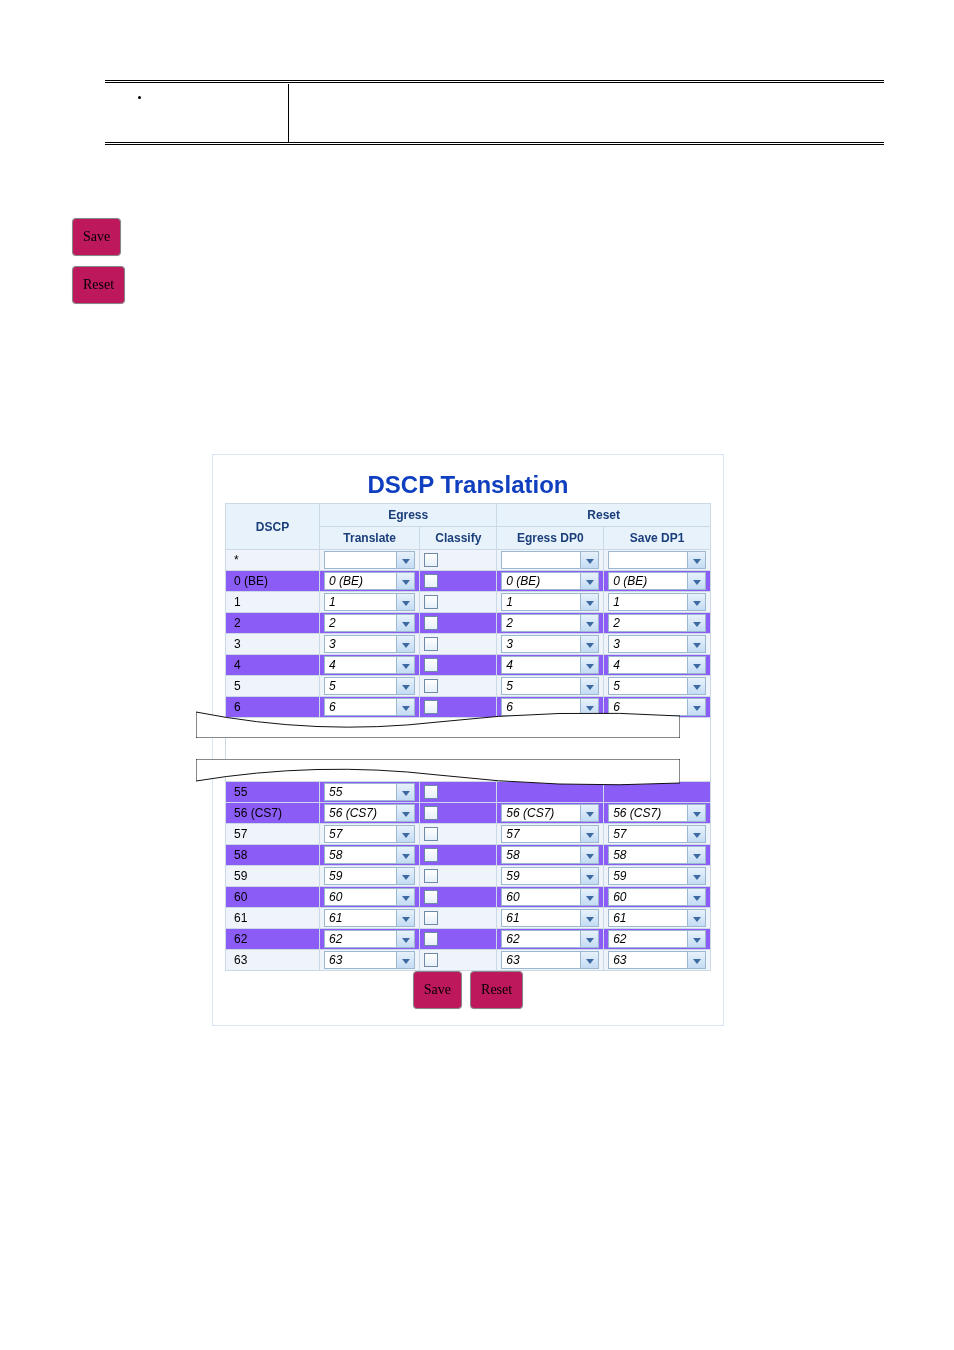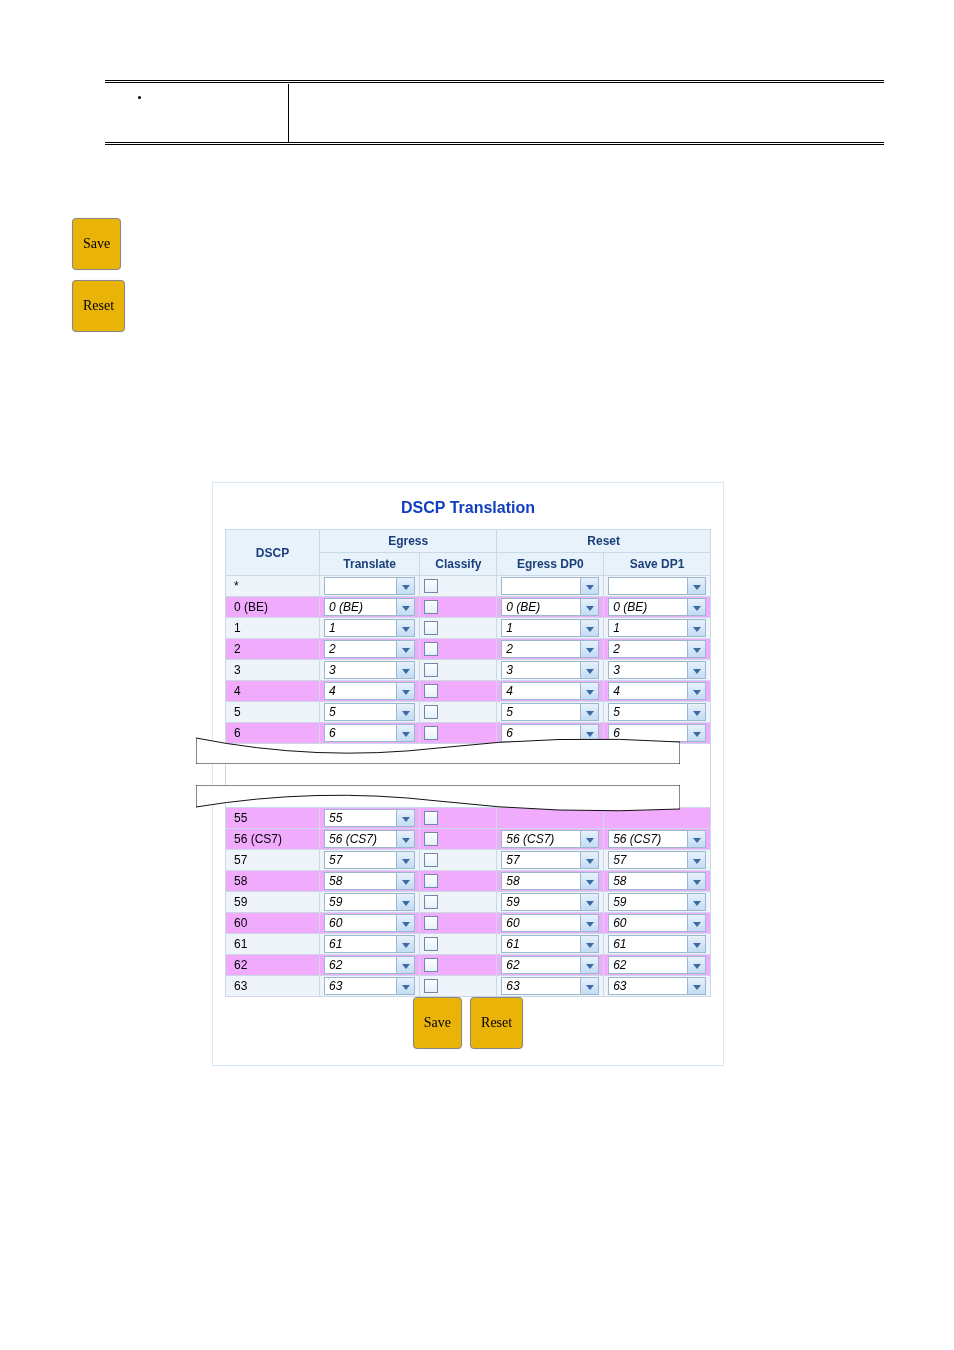--- a/index.html
+++ b/index.html
@@ -31,42 +31,42 @@
   }
   .bullet-col ul { margin: 0; padding-left: 16px; }
   .bullet-col li { font-size: 10px; }
   .right-col { flex: 1; }
 
   .btn-stack { margin: 72px 0 0 72px; }
   .win-btn {
     display: block;
     font-family: "Times New Roman", serif;
     font-size: 14px;
-    padding: 17px 10px;
-    background: #eab308;
+    padding: 10px 10px;
+    background: #be185d;
     border: 1px solid #888;
     border-radius: 4px;
     margin-bottom: 10px;
     box-shadow: 0 0 1px rgba(0,0,0,.2);
   }
 
   .panel-wrap {
     width: 512px;
     margin: 150px 0 0 212px;
     border: 1px solid #d7e6f4;
     padding: 10px 12px 16px 12px;
     position: relative;
   }
   .panel-title {
     font-family: Verdana, Arial, sans-serif;
     font-weight: bold;
-    font-size: 16px;
+    font-size: 24px;
     color: #0f3fbf;
     text-align: center;
-    margin: 6px 0 12px 0;
+    margin: 6px 0 4px 0;
   }
   table.dscp {
     border-collapse: collapse;
     width: 100%;
     font-family: Verdana, Arial, sans-serif;
     font-size: 12px;
   }
   table.dscp th {
     background: #e8f2fb;
     color: #1a3e7a;
@@ -78,21 +78,21 @@
   }
   table.dscp td {
     border: 1px solid #cbd9e6;
     padding: 1px 4px;
     text-align: left;
     vertical-align: middle;
     white-space: nowrap;
   }
   table.dscp td.label { padding-left: 8px; }
   tr.alt td { background: #eef4fa; }
-  tr.norm td { background: #f0abfc; }
+  tr.norm td { background: #8b5cf6; }
   .sel {
     display: flex;
     align-items: stretch;
     width: 100%;
     border: 1px solid #9cb8d1;
     background: #fff;
     height: 18px;
   }
   .sel .val {
     flex: 1;

